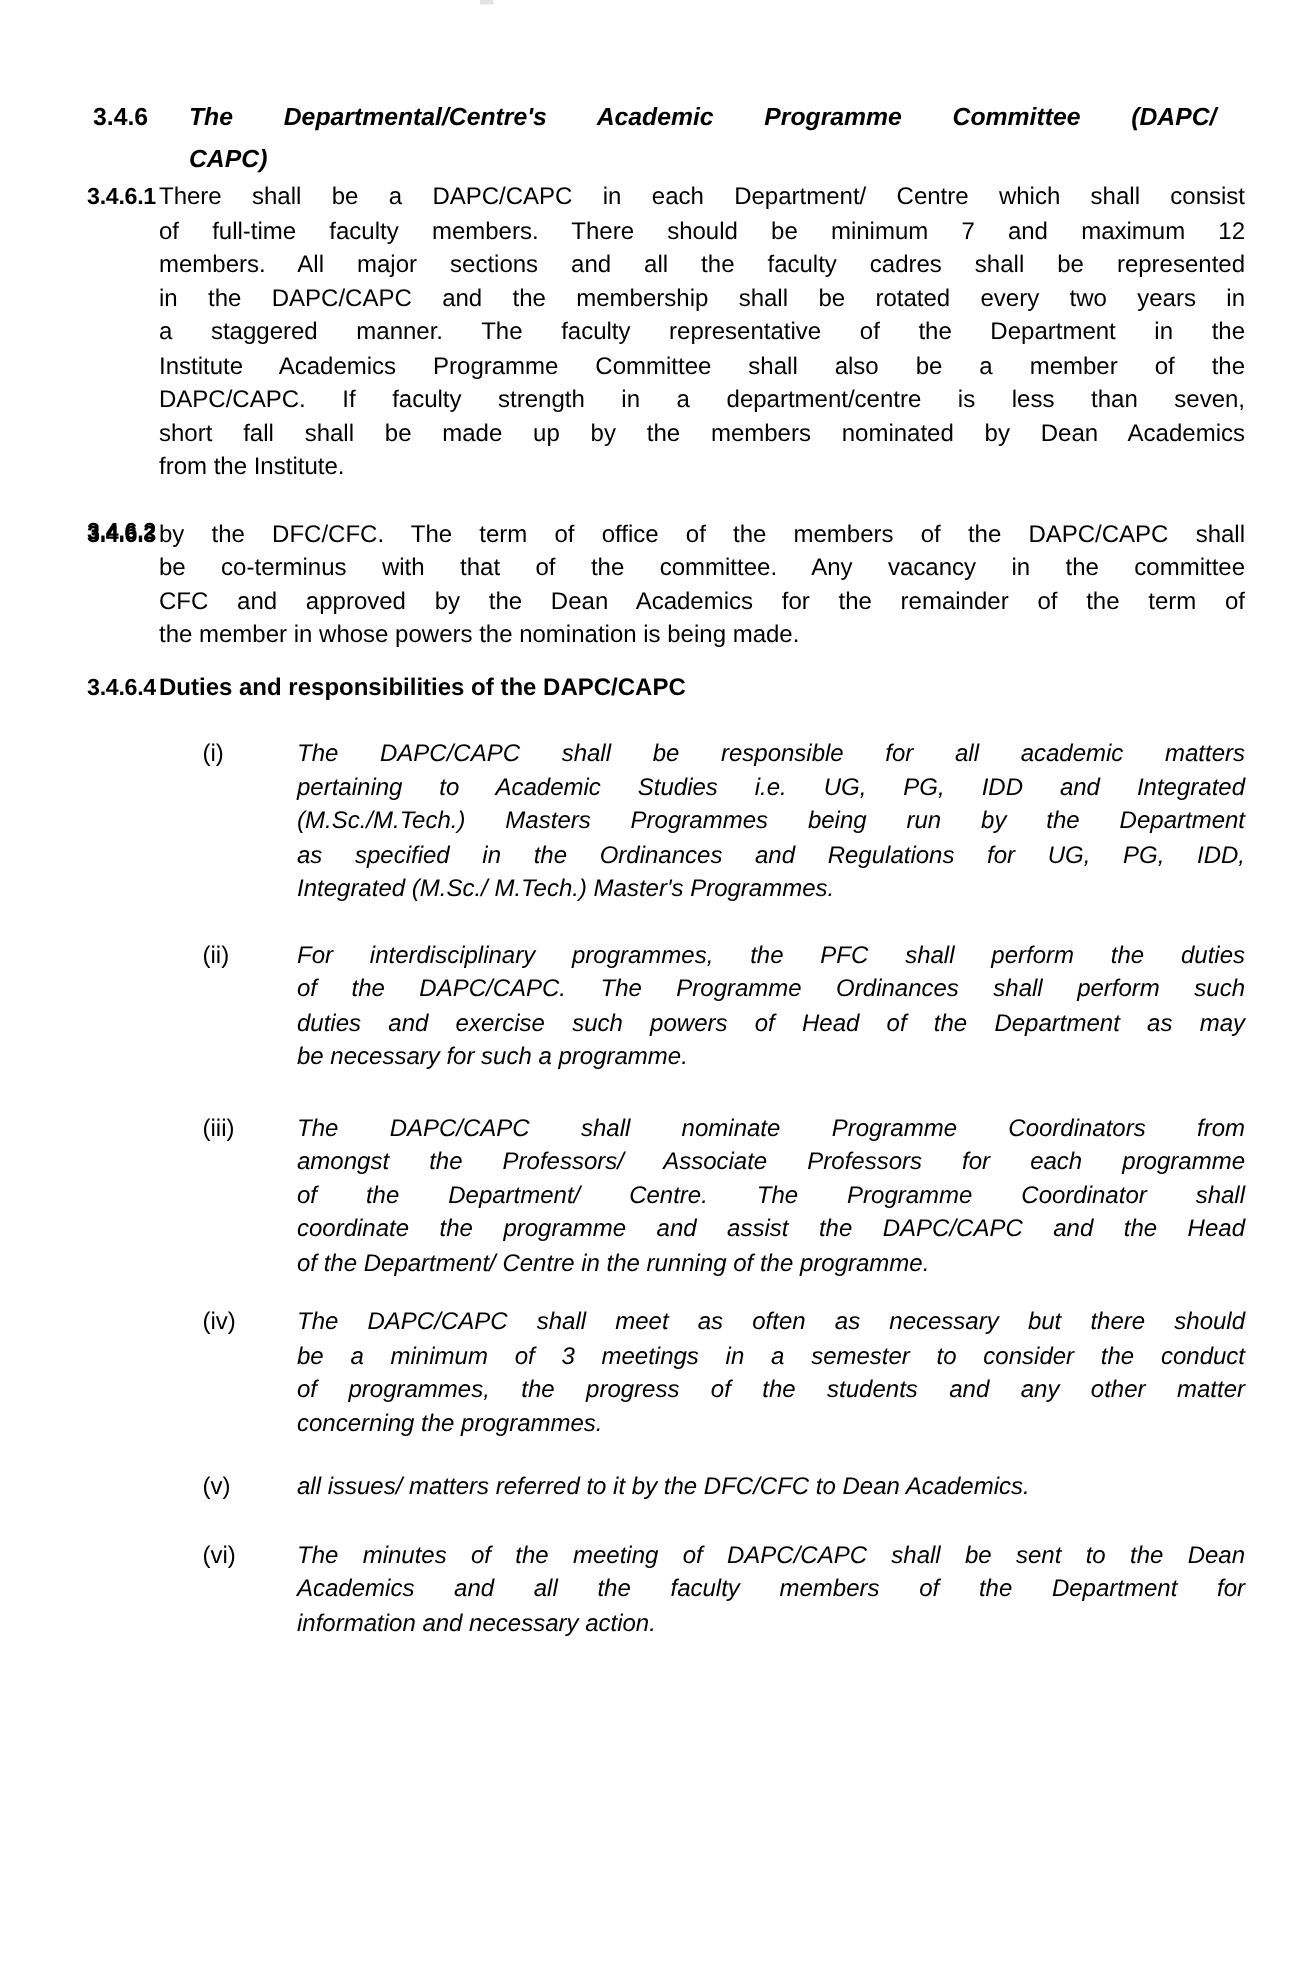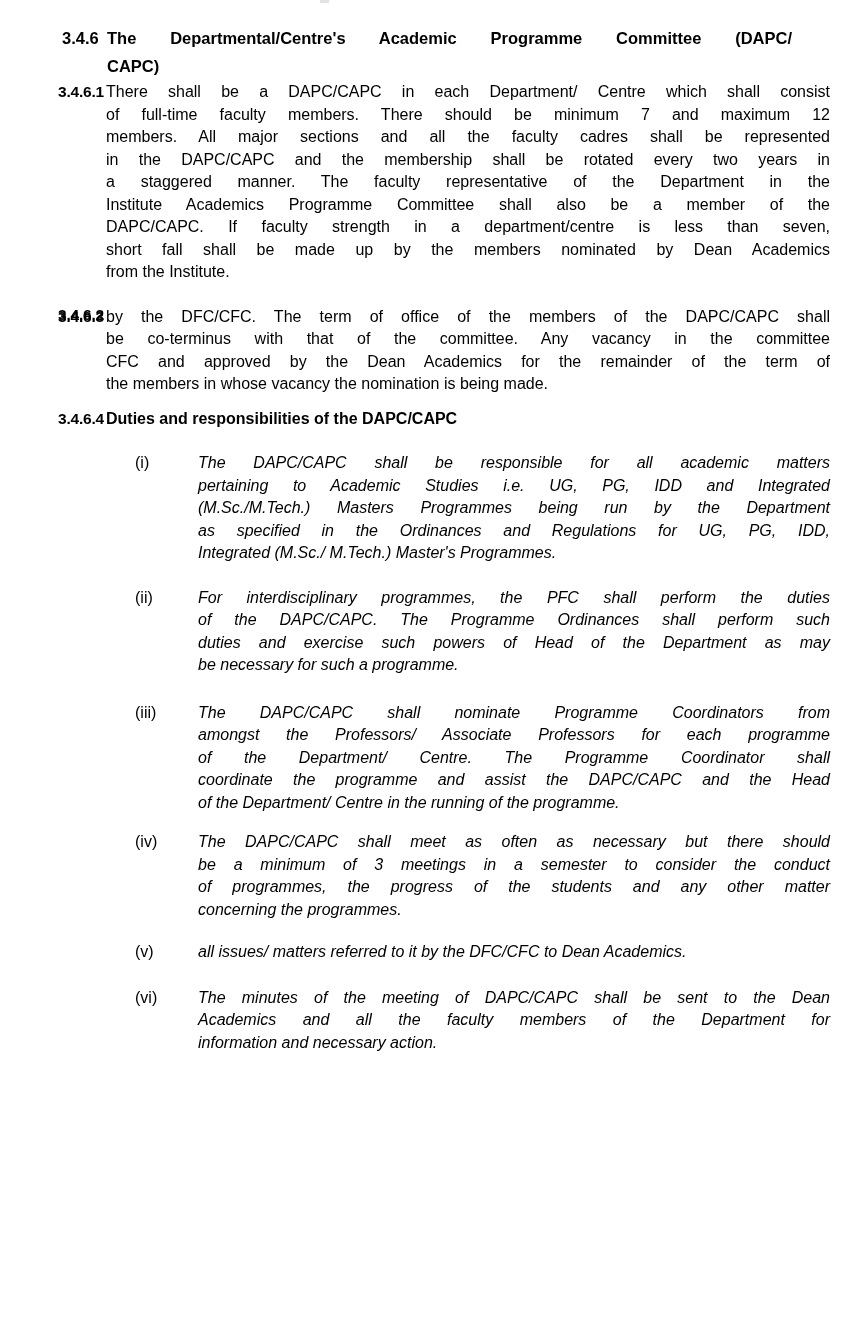--- a/index.html
+++ b/index.html
@@ -5,29 +5,29 @@
   html,body { margin:0; padding:0; }
   body { background:#ffffff; }
   .page {
     position:relative;
     width:863px; height:1320px;
     background:#ffffff;
     overflow:hidden;
     font-family:"Liberation Sans","DejaVu Sans",sans-serif;
     font-size:16px; line-height:22.5px; color:#000;
   }
-  .content { padding-top:24px; }
+  .content { padding-top:64px; }
 
   
   .artifact { position:absolute; left:320px; top:0; width:9px; height:3px; background:#e3e3e3; }
 
   
   .h-main { position:relative; margin-left:62px; font-weight:bold; font-size:16.5px; line-height:28px; }
   .h-main .num { position:absolute; left:0; top:0; }
-  .h-main .body { margin-left:45px; width:685px; }
+  .h-main .body { margin-left:64px; width:685px;font-style:italic; }
 
   
   .sec { position:relative; margin-left:58px; }
   .sec .num { position:absolute; left:0; top:0; font-weight:bold; font-size:15.5px; letter-spacing:-0.2px; }
   .sec .body { margin-left:48px; width:724px; }
   .sec.subhead { font-weight:bold; }
 
   
   .list-item { position:relative; margin-left:135px; }
   .list-item .marker { position:absolute; left:0; top:0; }
@@ -82,21 +82,21 @@
     <div class="sec mt-s2">
       <span class="num">3.4.6.2</span>
     </div>
 
     <div class="sec mt-s3">
       <span class="num">3.4.6.3</span>
       <div class="body">
           <div class="jline">by the DFC/CFC. The term of office of the members of the DAPC/CAPC shall</div>
           <div class="jline">be co-terminus with that of the committee. Any vacancy in the committee</div>
           <div class="jline">CFC and approved by the Dean Academics for the remainder of the term of</div>
-          <div class="jline">the members in whose vacancy the nomination is being made.</div>
+          <div class="jline">the member in whose powers the nomination is being made.</div>
         </div>
     </div>
 
     <div class="sec subhead mt-s4">
       <span class="num">3.4.6.4</span>
       <div class="body">
           <div class="jline">Duties and responsibilities of the DAPC/CAPC</div>
         </div>
     </div>
 

